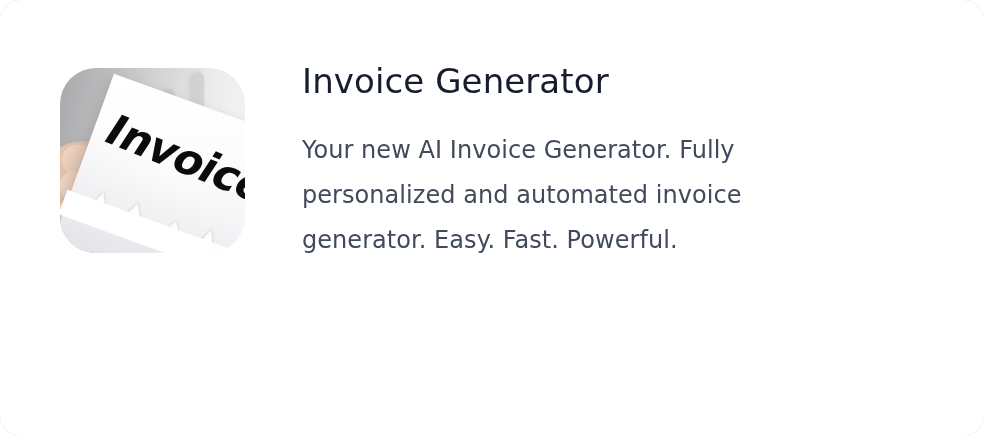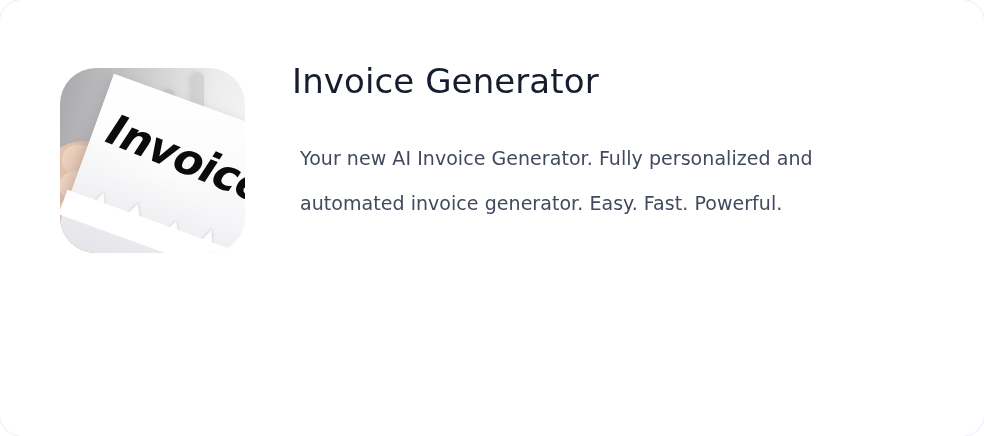--- a/index.html
+++ b/index.html
@@ -136,38 +136,38 @@
   }
   .tooth.t1 { left: 26px;  transform: scale(0.85, 0.9); }
   .tooth.t2 { left: 62px;  transform: scale(1.1, 1.05); }
   .tooth.t3 { left: 104px; transform: scale(0.8, 0.75); }
   .tooth.t4 { left: 140px; transform: scale(1.0, 1.1); }
   .tooth.t5 { left: 176px; transform: scale(0.9, 0.8); }
 
   
   .content {
     position: absolute;
-    left: 292px;
+    left: 302px;
     top: 58px;
     width: 530px;
   }
   .app-title {
     margin: 0;
     font-family: "DejaVu Sans", sans-serif;
     font-size: 34px;
     font-weight: 500;
     line-height: 46px;
     letter-spacing: 0.1px;
     color: #161d2d;
   }
   .app-desc {
-    margin: 8px;
+    margin: 0;
     padding-top: 24px;
     font-family: "DejaVu Sans", sans-serif;
-    font-size: 19px;
+    font-size: 24px;
     font-weight: 400;
     line-height: 45px;
     letter-spacing: 0.05px;
     color: #414a5c;
   }
 </style>
 </head>
 <body>
 
 <div class="app-card">

